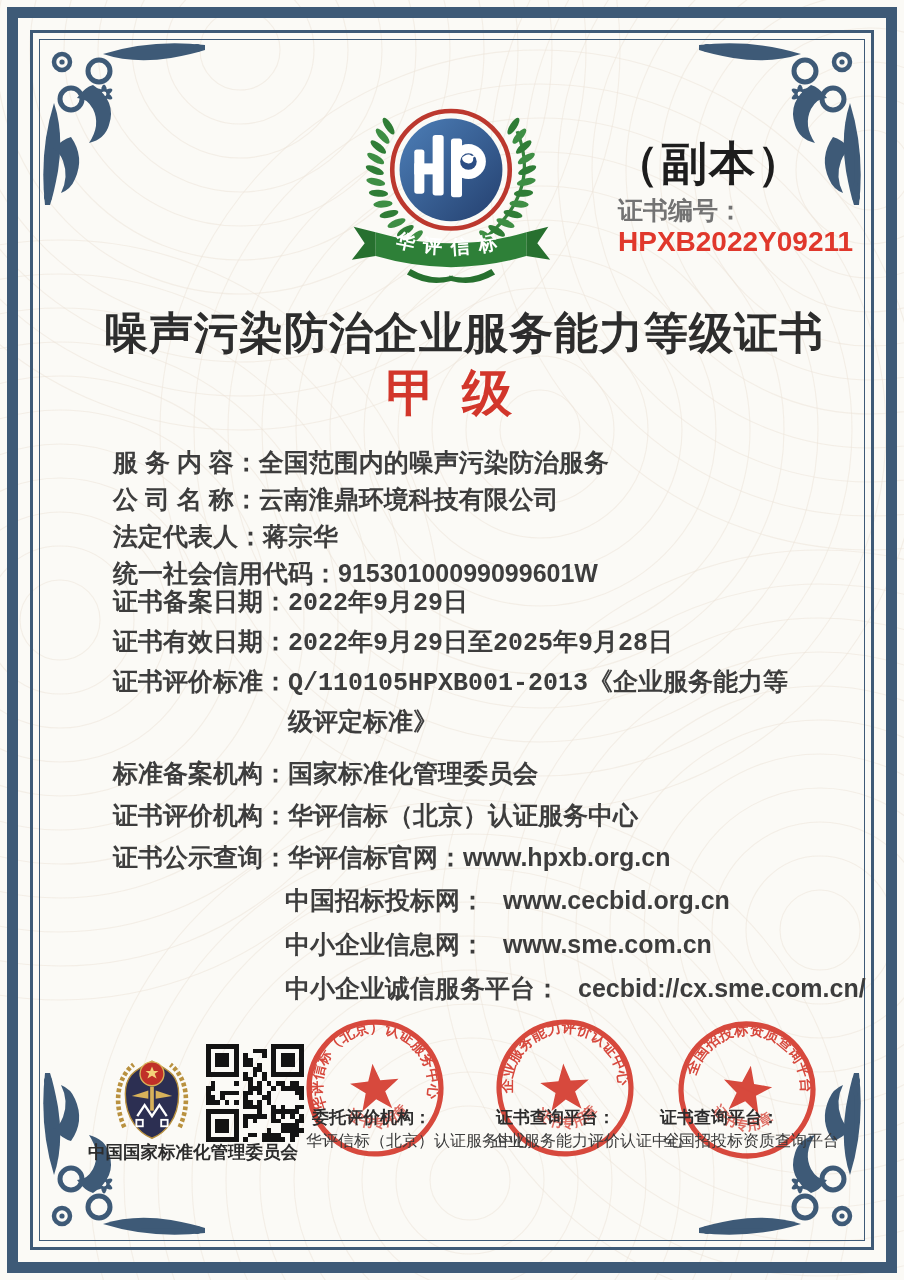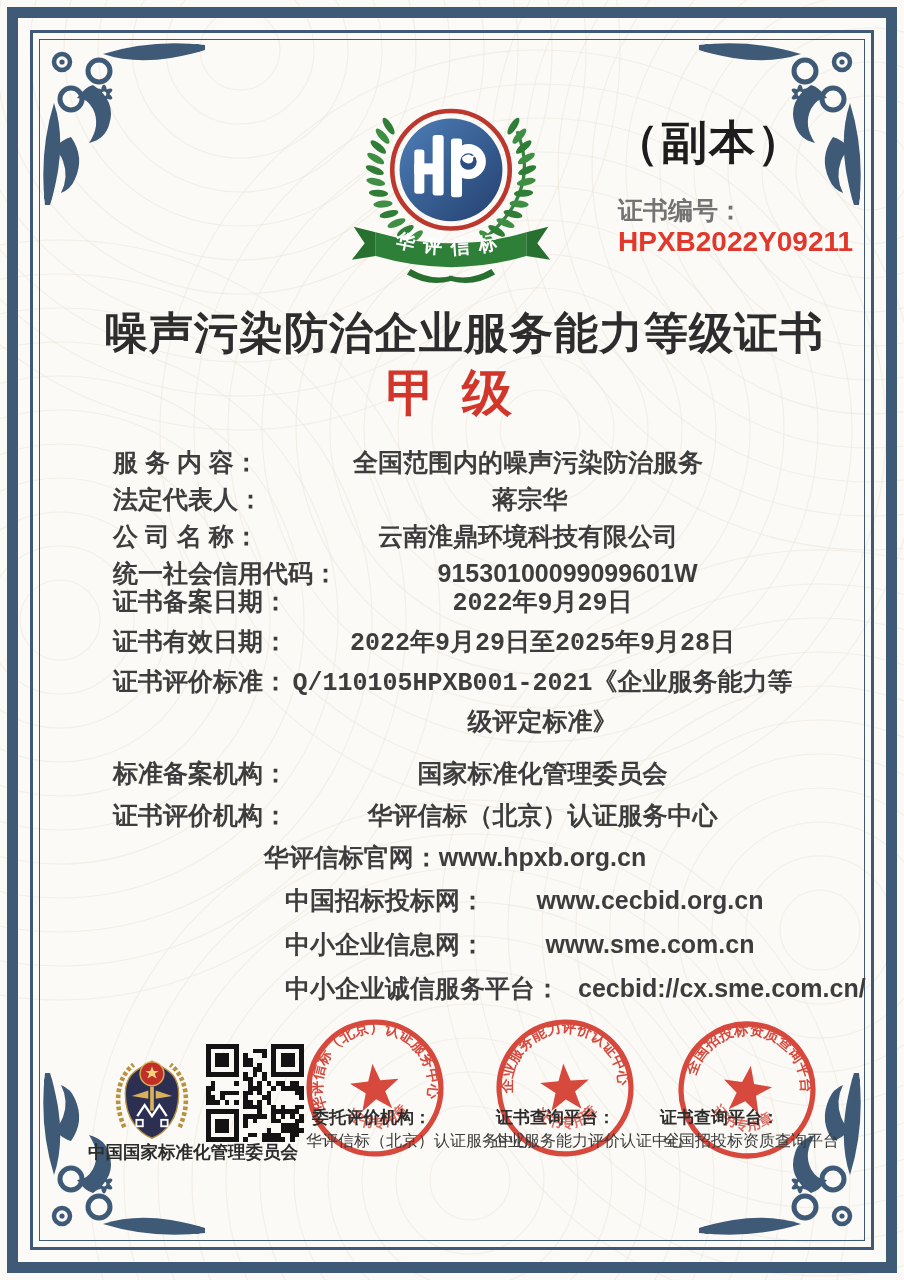--- a/index.html
+++ b/index.html
@@ -10,41 +10,41 @@
   .frame-outer{position:absolute;inset:7px;border:11px solid #3e5a77;z-index:1;}
   .frame-mid{position:absolute;inset:30px;border:3px solid #3e5a77;z-index:1;}
   .frame-thin{position:absolute;inset:39px;border:1.5px solid #3e5a77;z-index:1;}
   .corner{position:absolute;width:172px;height:172px;z-index:2;}
   .corner.tl{left:41px;top:41px;}
   .corner.tr{right:41px;top:41px;transform:scaleX(-1);}
   .corner.bl{left:41px;bottom:43px;transform:scaleY(-1);}
   .corner.br{right:41px;bottom:43px;transform:scale(-1,-1);}
   
   .logo{position:absolute;left:350px;top:94px;width:202px;height:192px;z-index:3;}
-  .copy-label{position:absolute;left:613px;top:112px;font-size:46px;font-weight:800;
+  .copy-label{position:absolute;left:613px;top:133px;font-size:46px;font-weight:800;
               color:#1d1d1d;letter-spacing:2px;z-index:3;}
   .certno-label{position:absolute;left:618px;top:194px;font-size:25px;font-weight:700;color:#737373;z-index:3;}
   .certno{position:absolute;left:618px;top:226px;font-size:28px;font-weight:700;color:#e0382c;z-index:3;}
   
   .title{position:absolute;left:0;top:292px;width:100%;margin:12px;text-align:center;
          font-size:44px;font-weight:900;color:#2d2d2d;letter-spacing:1px;z-index:3;}
   .grade{position:absolute;left:0;top:360px;width:100%;text-align:center;
          font-size:50px;font-weight:900;color:#d2362b;letter-spacing:6px;z-index:3;}
   
   .block{position:absolute;left:113px;width:684px;color:#3d3d3d;font-size:25px;font-weight:600;z-index:3;}
   .info-block{top:444px;}
   .info-block .row{line-height:37px;}
   .date-block{top:584px;font-family:Liberation Mono, monospace;}
   .date-block .row{line-height:40px;}
   .org-block{top:752px;}
   .org-block .row{line-height:42px;}
   .org-block .row.link{line-height:44px;padding-left:172px;gap:18px;}
   .row{display:flex;}
   .row .lbl{white-space:nowrap;}
-  .row .val{flex:1;text-align:center;}
+  .row .val{flex:1;}
   
   .emblem{position:absolute;left:106px;top:1046px;width:92px;height:98px;z-index:3;}
   .qr{position:absolute;left:206px;top:1044px;width:98px;height:98px;z-index:3;}
   .authority-caption{position:absolute;left:88px;top:1140px;width:232px;text-align:left;
                      font-size:17.5px;font-weight:700;color:#2c2c2c;z-index:3;}
   
   .seal{position:absolute;width:140px;height:140px;z-index:3;opacity:.92;}
   .seal1{left:305px;top:1018px;transform:rotate(-6deg);}
   .seal2{left:495px;top:1018px;transform:rotate(-4deg);}
   .seal3{left:677px;top:1020px;transform:rotate(9deg);}
@@ -226,58 +226,59 @@
 
   <h1 class="title">噪声污染防治企业服务能力等级证书</h1>
   <div class="grade">甲 级</div>
 
   <div class="block info-block">
     <div class="row">
       <span class="lbl">服 务 内 容：</span>
       <span class="val">全国范围内的噪声污染防治服务</span>
     </div>
     <div class="row">
+      <span class="lbl">公 司 名 称：</span>
+      <span class="val">云南淮鼎环境科技有限公司</span>
+    </div>
+    <div class="row">
       <span class="lbl">法定代表人：</span>
       <span class="val">蒋宗华</span>
     </div>
     <div class="row">
-      <span class="lbl">公 司 名 称：</span>
-      <span class="val">云南淮鼎环境科技有限公司</span>
-    </div>
-    <div class="row">
       <span class="lbl">统一社会信用代码：</span>
       <span class="val">91530100099099601W</span>
     </div>
   </div>
 
   <div class="block date-block">
     <div class="row">
       <span class="lbl">证书备案日期：</span>
       <span class="val">2022年9月29日</span>
     </div>
     <div class="row">
       <span class="lbl">证书有效日期：</span>
       <span class="val">2022年9月29日至2025年9月28日</span>
     </div>
     <div class="row">
       <span class="lbl">证书评价标准：</span>
-      <span class="val">Q/110105HPXB001-2021《企业服务能力等级评定标准》</span>
+      <span class="val">Q/110105HPXB001-2013《企业服务能力等级评定标准》</span>
     </div>
   </div>
 
   <div class="block org-block">
     <div class="row">
       <span class="lbl">标准备案机构：</span>
       <span class="val">国家标准化管理委员会</span>
     </div>
     <div class="row">
       <span class="lbl">证书评价机构：</span>
       <span class="val">华评信标（北京）认证服务中心</span>
     </div>
     <div class="row">
+      <span class="lbl">证书公示查询：</span>
       <span class="val">华评信标官网：www.hpxb.org.cn</span>
     </div>
     <div class="row link">
       <span class="lbl">中国招标投标网：</span>
       <span class="val">www.cecbid.org.cn</span>
     </div>
     <div class="row link">
       <span class="lbl">中小企业信息网：</span>
       <span class="val">www.sme.com.cn</span>
     </div>

